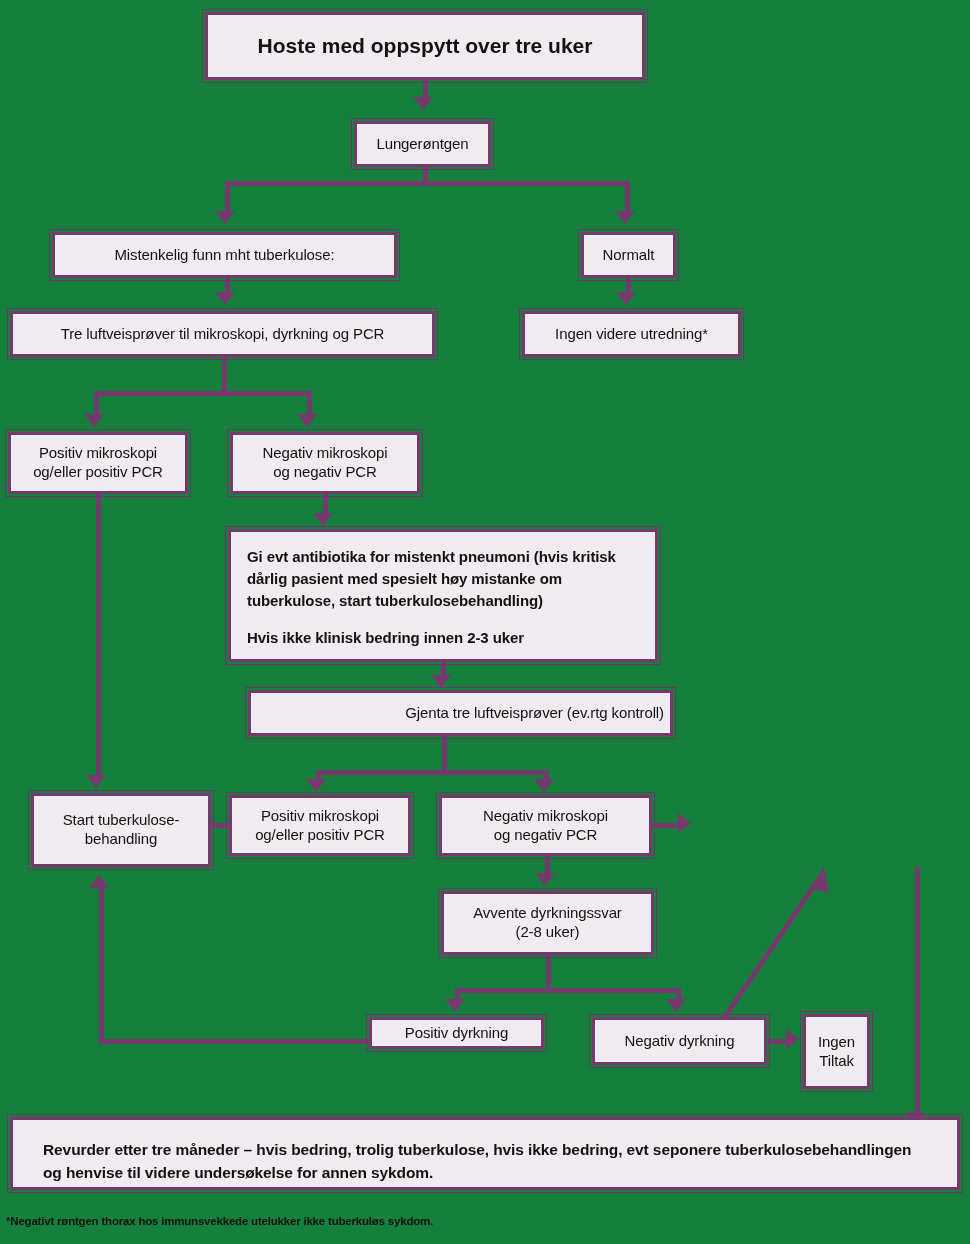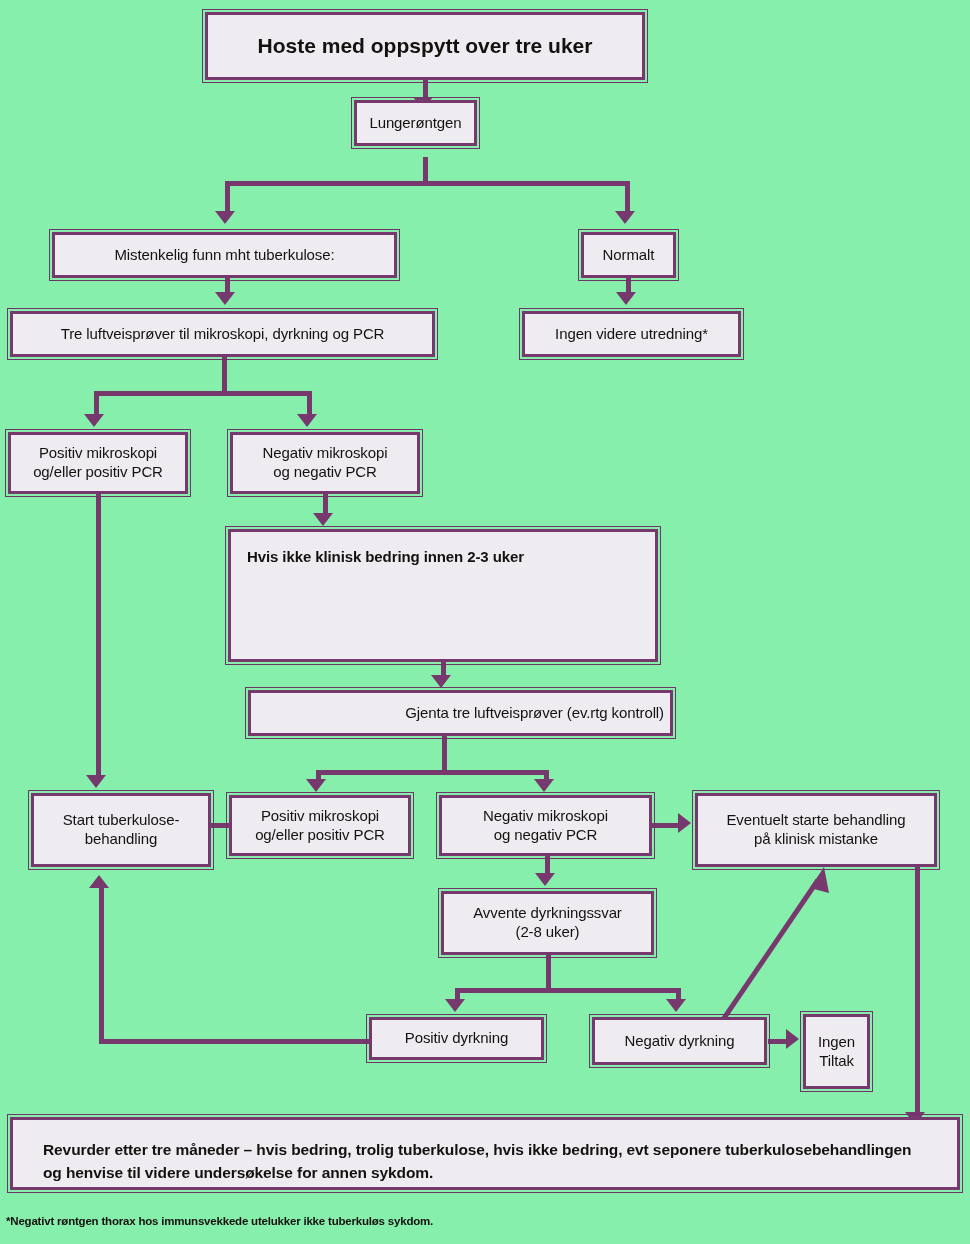--- a/index.html
+++ b/index.html
@@ -4,21 +4,21 @@
 <style>
   html,body{margin:0;padding:0;background:#ffffff;}
   body{
     font-family:"Liberation Sans", sans-serif;
     -webkit-font-smoothing:antialiased;
   }
   #page{
     position:relative;
     width:970px;
     height:1244px;
-    background:#86efac;
+    background:#15803d;
     overflow:hidden;
   }
   
   .node{
     position:absolute;
     box-sizing:border-box;
     background:#eeecf1;
     border:3px solid #77386e;
     outline:1px solid #6f3468;
     outline-offset:2px;
@@ -99,21 +99,21 @@
 </style>
 </head>
 <body>
 
 <div id="page">
 
   <div class="node title" style="left:205px;top:12px;width:440px;height:68px;">
     <span class="txt">Hoste med oppspytt over tre uker</span>
   </div>
 
-  <div class="node" style="left:354px;top:100px;width:123px;height:46px;">
+  <div class="node" style="left:354px;top:121px;width:137px;height:46px;">
     <span class="txt">Lungerøntgen</span>
   </div>
 
   <div class="node" style="left:52px;top:232px;width:345px;height:46px;">
     <span class="txt">Mistenkelig funn mht tuberkulose:</span>
   </div>
 
   <div class="node" style="left:581px;top:232px;width:95px;height:46px;">
     <span class="txt">Normalt</span>
   </div>
@@ -135,20 +135,21 @@
 
   <div class="node" style="left:230px;top:432px;width:190px;height:62px;">
     <span class="txt">
       <span>Negativ mikroskopi</span><br>
       <span>og negativ PCR</span>
     </span>
   </div>
 
   <div class="node para" style="left:228px;top:529px;width:430px;height:133px;">
     <span class="txt">
+      <p>Gi evt antibiotika for mistenkt pneumoni (hvis kritisk dårlig pasient med spesielt høy mistanke om tuberkulose, start tuberkulosebehandling)</p>
       <p>Hvis ikke klinisk bedring innen 2-3 uker</p>
     </span>
   </div>
 
   <div class="node" style="left:248px;top:690px;width:425px;height:46px;text-align:right;">
     <span class="txt">Gjenta tre luftveisprøver (ev.rtg kontroll)</span>
   </div>
 
   <div class="node" style="left:11px;top:793px;width:180px;height:74px;margin-left:20px;">
     <span class="txt">
@@ -164,35 +165,29 @@
     </span>
   </div>
 
   <div class="node" style="left:439px;top:795px;width:213px;height:61px;">
     <span class="txt">
       <span>Negativ mikroskopi</span><br>
       <span>og negativ PCR</span>
     </span>
   </div>
 
-  <div class="node" style="left:695px;top:793px;width:242px;height:74px;">
-    <span class="txt">
-      <span>Eventuelt starte behandling</span><br>
-      <span>på klinisk mistanke</span>
-    </span>
-  </div>
 
   <div class="node" style="left:441px;top:891px;width:213px;height:64px;">
     <span class="txt">
       <span>Avvente dyrkningssvar</span><br>
       <span>(2-8 uker)</span>
     </span>
   </div>
 
-  <div class="node" style="left:369px;top:1017px;width:175px;height:43px;">
+  <div class="node" style="left:369px;top:1017px;width:175px;height:32px;align-items:flex-end;">
     <span class="txt">Positiv dyrkning</span>
   </div>
 
   <div class="node" style="left:592px;top:1017px;width:175px;height:48px;">
     <span class="txt">Negativ dyrkning</span>
   </div>
 
   <div class="node" style="left:803px;top:1014px;width:67px;height:75px;">
     <span class="txt">
       <span>Ingen</span><br>

